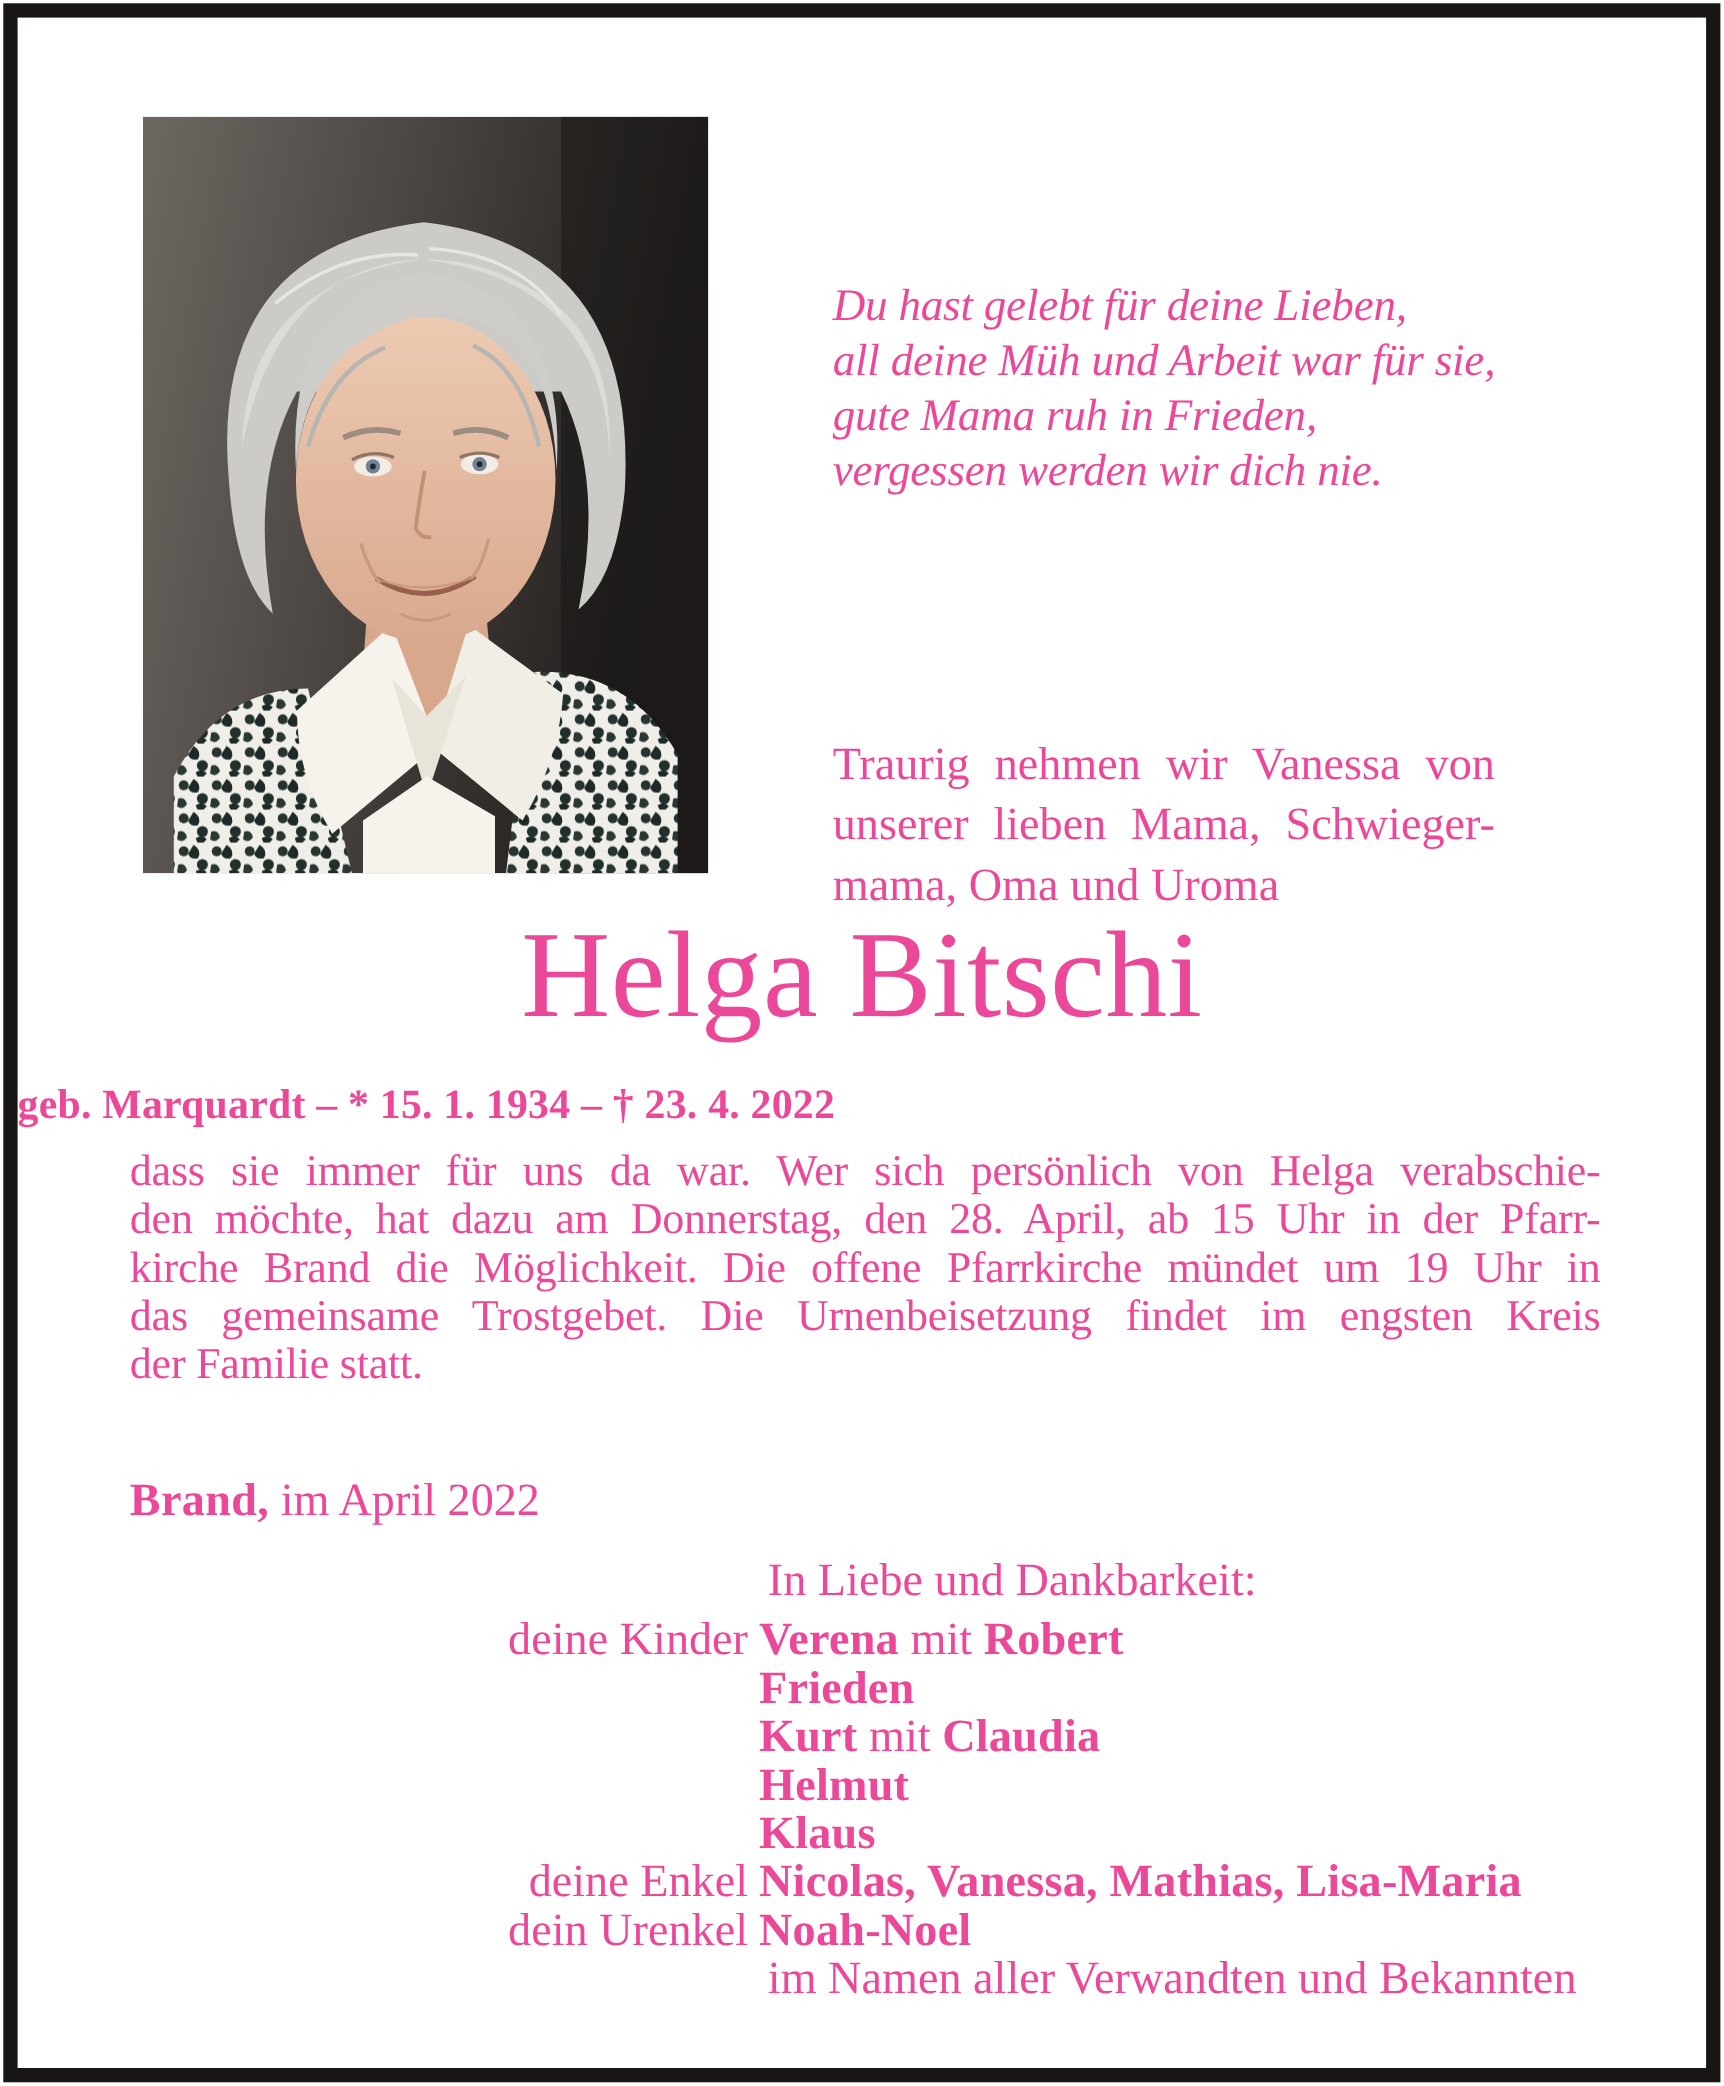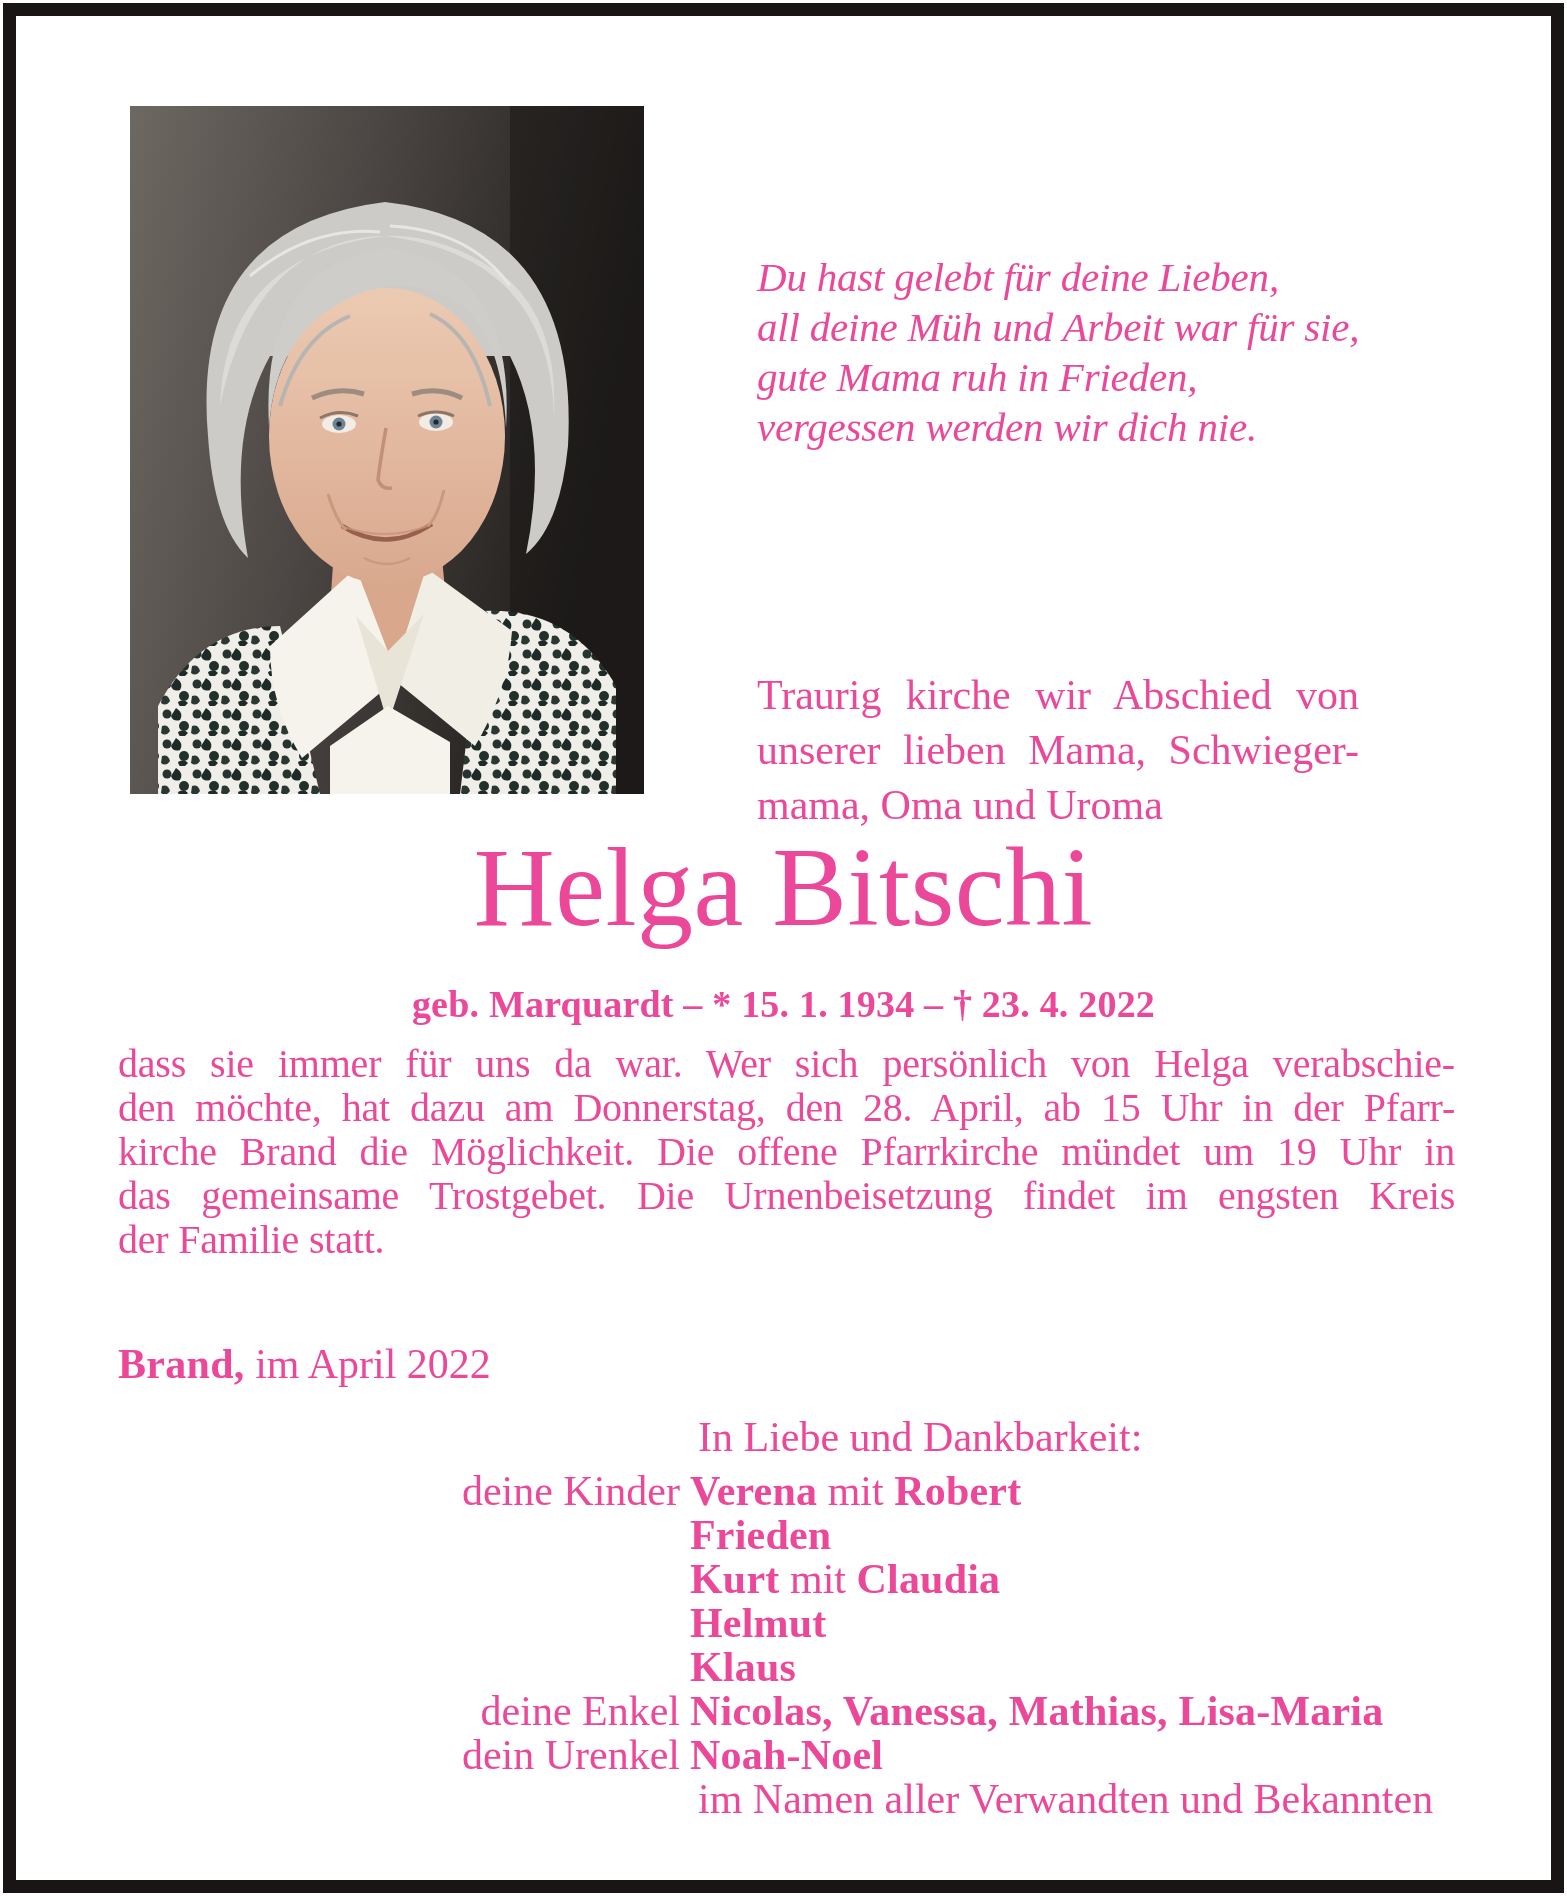--- a/index.html
+++ b/index.html
@@ -24,21 +24,21 @@
     font-size:42px;line-height:55px;
   }
   .jline{text-align:justify;text-align-last:justify;}
   .jlast{text-align:left;}
   .title{
     position:absolute;left:0;top:810px;width:100%;margin:0;
     font-size:112px;line-height:1.1;font-weight:normal;text-align:center;letter-spacing:0.5px;
   }
   .subtitle{
     position:absolute;left:0;top:966px;width:100%;
-    font-size:38px;font-weight:bold;text-align:center;letter-spacing:0.2px;
+    font-size:38px;font-weight:bold;letter-spacing:0.2px;
   }
   .bodytext{
     position:absolute;left:102px;top:1026px;width:1337px;
     font-size:40px;line-height:44px;letter-spacing:-0.2px;
   }
   .dateline{
     position:absolute;left:102px;top:1324px;font-size:42px;line-height:48px;
   }
   .dateline b{letter-spacing:0.3px;}
   .closing{
@@ -132,21 +132,21 @@
     </div>
 
     <div class="poem">
       <div>Du hast gelebt für deine Lieben,</div>
       <div>all deine Müh und Arbeit war für sie,</div>
       <div>gute Mama ruh in Frieden,</div>
       <div>vergessen werden wir dich nie.</div>
     </div>
 
     <div class="intro">
-      <div class="jline">Traurig kirche wir Abschied von</div>
+      <div class="jline">Traurig nehmen wir Vanessa von</div>
       <div class="jline">unserer lieben Mama, Schwieger-</div>
       <div class="jlast">mama, Oma und Uroma</div>
     </div>
 
     <h1 class="title">Helga Bitschi</h1>
     <div class="subtitle">geb. Marquardt – * 15. 1. 1934 – † 23. 4. 2022</div>
 
     <div class="bodytext">
       <div class="jline">dass sie immer für uns da war. Wer sich persönlich von Helga verabschie-</div>
       <div class="jline">den möchte, hat dazu am Donnerstag, den 28. April, ab 15 Uhr in der Pfarr-</div>

